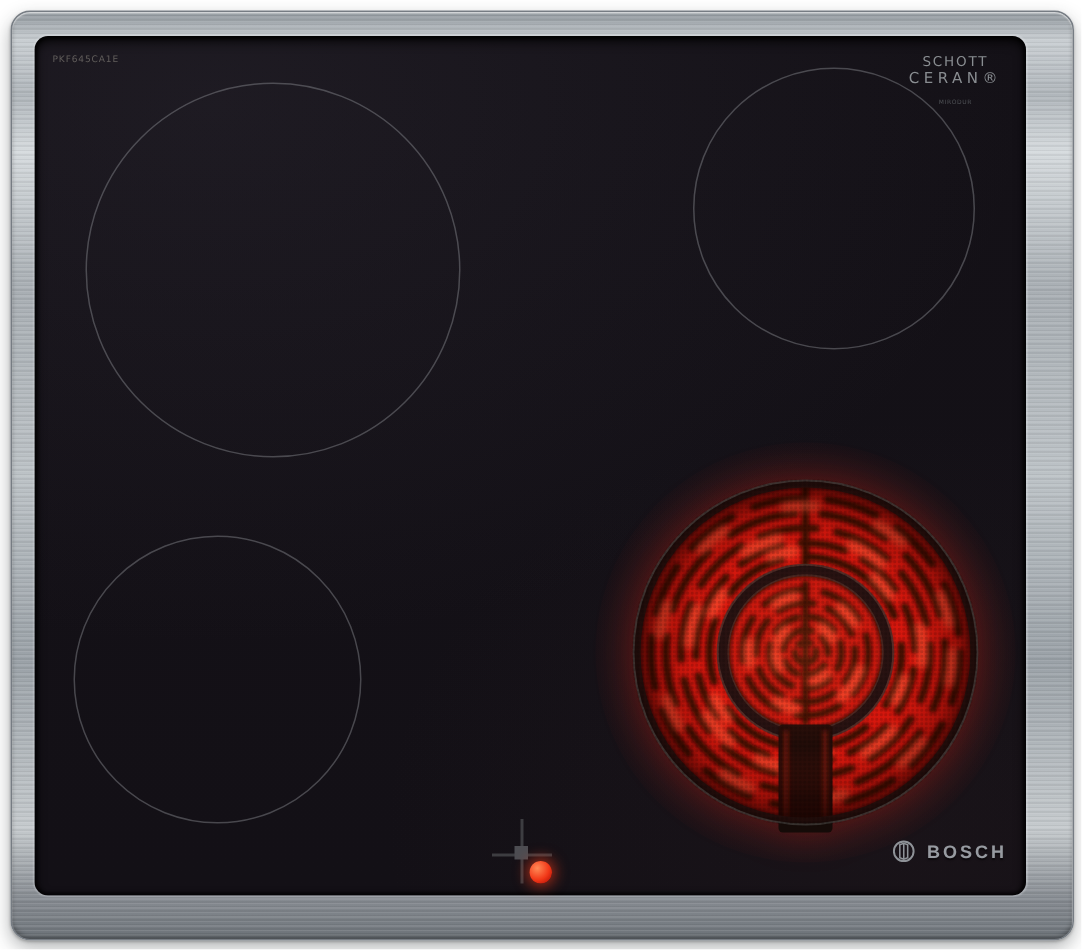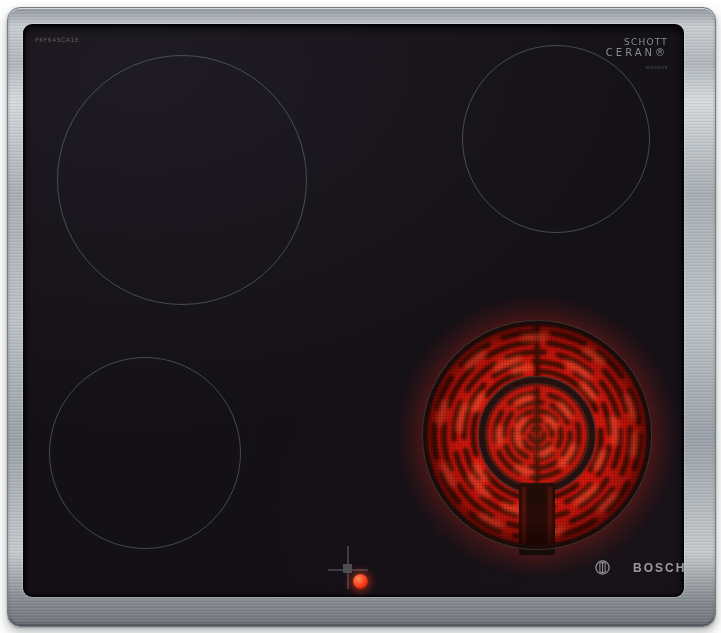--- a/index.html
+++ b/index.html
@@ -47,28 +47,28 @@
     position:absolute;left:398px;top:295px;width:232px;height:232px;border-radius:50%;
     background-image:radial-gradient(rgba(0,0,0,.45) 1px, transparent 1.3px);
     background-size:3px 3px;opacity:.32;pointer-events:none;
   }
   
   .model-label{
     position:absolute;left:12px;top:12px;font-size:6px;letter-spacing:.6px;
     color:#6e6a66;opacity:.85;font-family:"DejaVu Sans", sans-serif;
   }
   .schott{
-    position:absolute;right:16px;top:13px;text-align:right;color:#898d91;
+    position:absolute;right:16px;top:13px;text-align:center;color:#898d91;
     font-family:"DejaVu Sans", sans-serif;line-height:1.15;
   }
   .schott .l1{font-size:9px;letter-spacing:1.2px;}
   .schott .l2{font-size:10px;letter-spacing:3px;}
   .schott .sub{font-size:4px;letter-spacing:.4px;color:#5c6064;margin-top:7px;opacity:.8;}
   .bosch{
-    position:absolute;left:572px;top:536px;display:flex;align-items:center;gap:23px;
+    position:absolute;left:572px;top:536px;display:flex;align-items:center;gap:8px;
   }
   .bosch .txt{
     font-size:12px;font-weight:bold;letter-spacing:2px;color:#979ba1;
     text-shadow:0 1px 1px rgba(0,0,0,.55), 0 0 1px rgba(255,255,255,.12);
   }
   
   .cross-v{position:absolute;left:324px;top:522px;width:2px;height:43px;background:#3d3d41;}
   .cross-h{position:absolute;left:305px;top:545px;width:40px;height:2px;background:#3d3d41;}
   .cross-c{position:absolute;left:320px;top:540px;width:9px;height:9px;background:#4d4d52;}
   .led{

